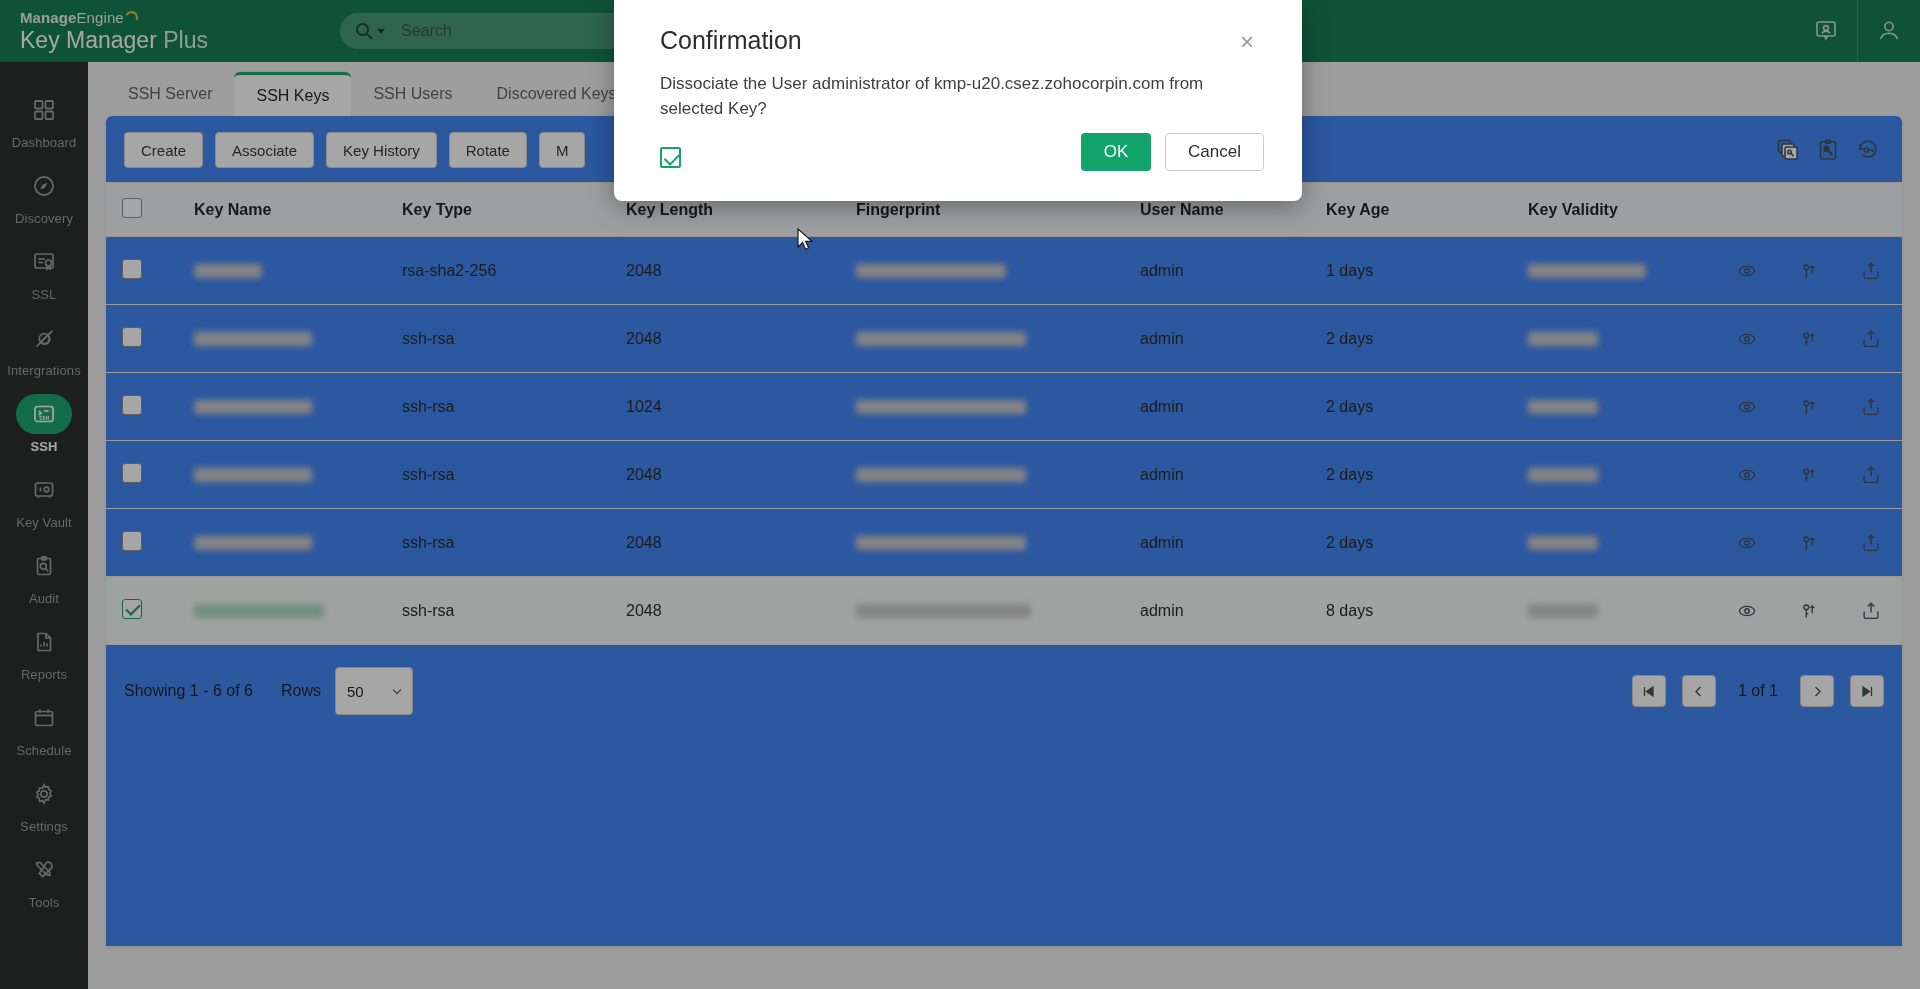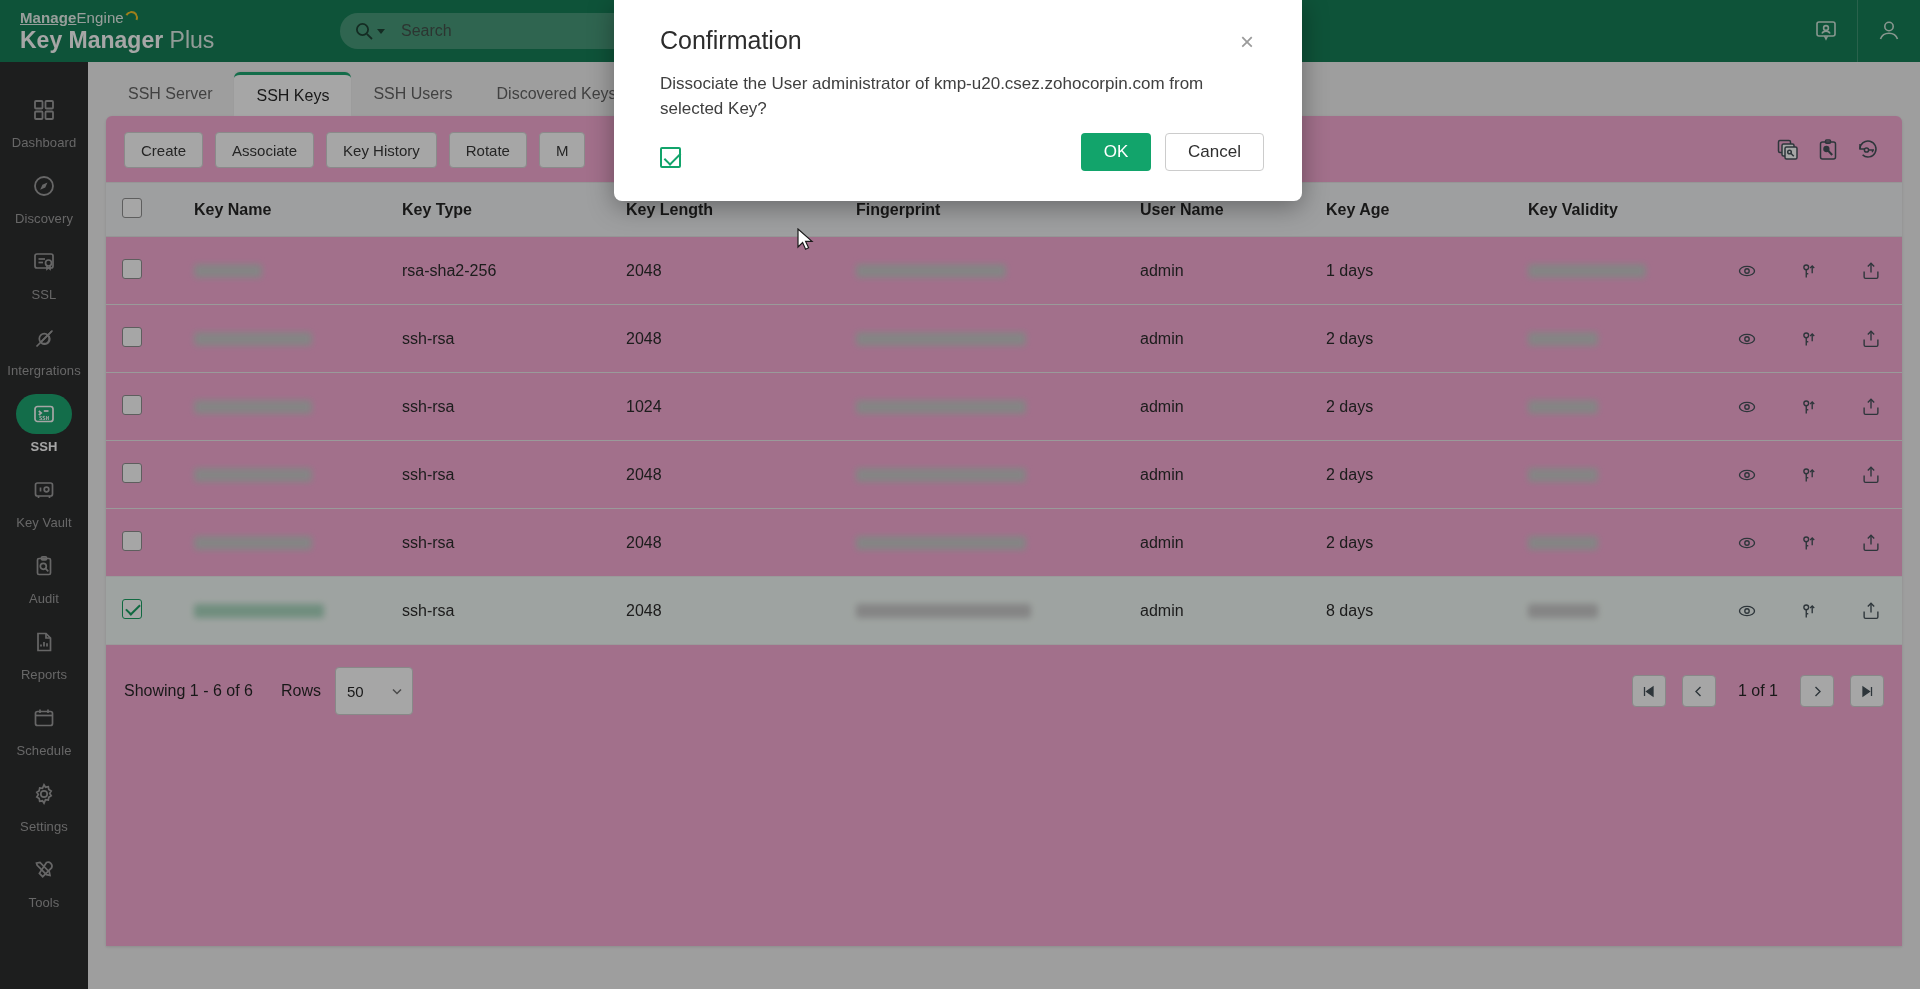--- a/index.html
+++ b/index.html
@@ -22,21 +22,21 @@
   
   #topbar {
     position: absolute; top: 0; left: 0;
     width: 1920px; height: 62px;
     background: #0b7a4f;
     display: flex; align-items: center;
     z-index: 5;
   }
   #brand { width: 270px; padding-left: 20px; color: #fff; line-height: 1.05; }
   #brand .me { font-size: 15px; letter-spacing: .1px; color: #e9f3ee; }
-  #brand .me b { font-weight: 700; text-decoration: underline; }
+  #brand .me b { font-weight: 700; }
   #brand .me .swirl {
     display: inline-block; width: 13px; height: 13px;
     border: 2px solid #f4c01e; border-radius: 50%;
     border-left-color: transparent; border-bottom-color: transparent;
     transform: rotate(-20deg); vertical-align: -1px; margin-left: 1px;
   }
   #brand .prod { font-size: 23px; font-weight: 700; color: #ffffff; margin-top: 2px; }
   #brand .prod span { font-weight: 400; color: #dfeee8; }
 
   #searchwrap {
@@ -109,21 +109,21 @@
   }
   .tab.active {
     background: #ffffff; color: #1b1b1b;
     border-top: 3px solid #12a46b;
     box-shadow: 0 -1px 2px rgba(0,0,0,0.06);
   }
 
   
   #panel {
     margin: 0 18px; height: 830px;
-    background: #f9a8d4; border-radius: 6px 6px 0 0;
+    background: #3b82f6; border-radius: 6px 6px 0 0;
     box-shadow: 0 1px 3px rgba(0,0,0,0.12);
     position: relative;
   }
 
   #toolbar {
     display: flex; align-items: center; gap: 12px;
     padding: 16px 18px 14px 18px;
   }
   .tb-btn {
     height: 36px; padding: 0 16px;
@@ -239,21 +239,21 @@
   #cursor { position: absolute; left: 797px; top: 228px; z-index: 70; pointer-events: none; }
 </style>
 </head>
 <body>
 
 <div id="app">
 
   <div id="topbar">
     <div id="brand">
       <div class="me"><b>Manage</b><span>Engine</span><span class="swirl"></span></div>
-      <div class="prod"><span style="font-weight:700;color:#fff">Key Manager</span> <span>Plus</span></div>
+      <div class="prod"><span style="font-weight:400;color:#fff">Key Manager</span> <span>Plus</span></div>
     </div>
 
     <div id="searchwrap">
       <span class="sicon">
         <svg width="20" height="20" viewBox="0 0 20 20" fill="none" stroke="currentColor" stroke-width="1.8">
           <circle cx="8.5" cy="8.5" r="5.6"></circle>
             <line x1="12.8" y1="12.8" x2="18" y2="18"></line>
         </svg>
       </span>
       <span class="caret"></span>

